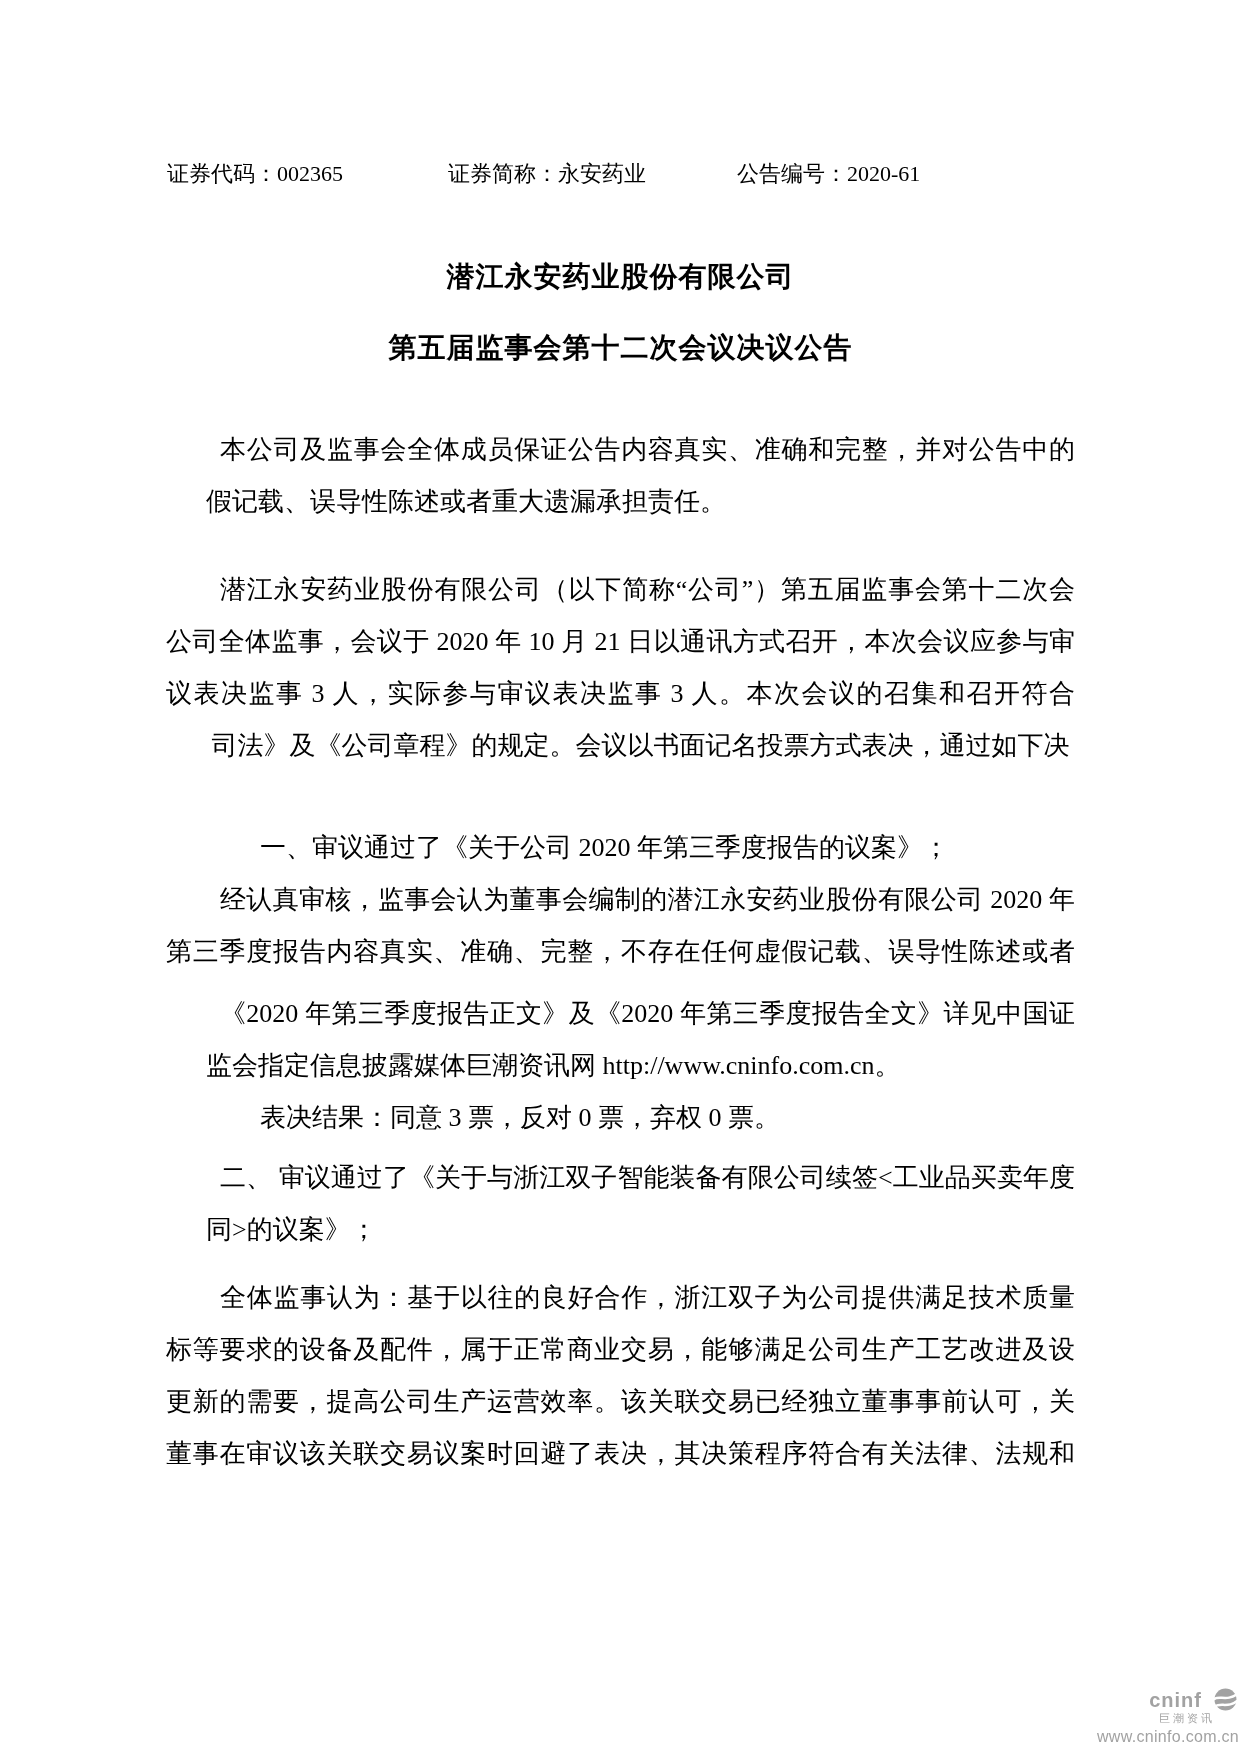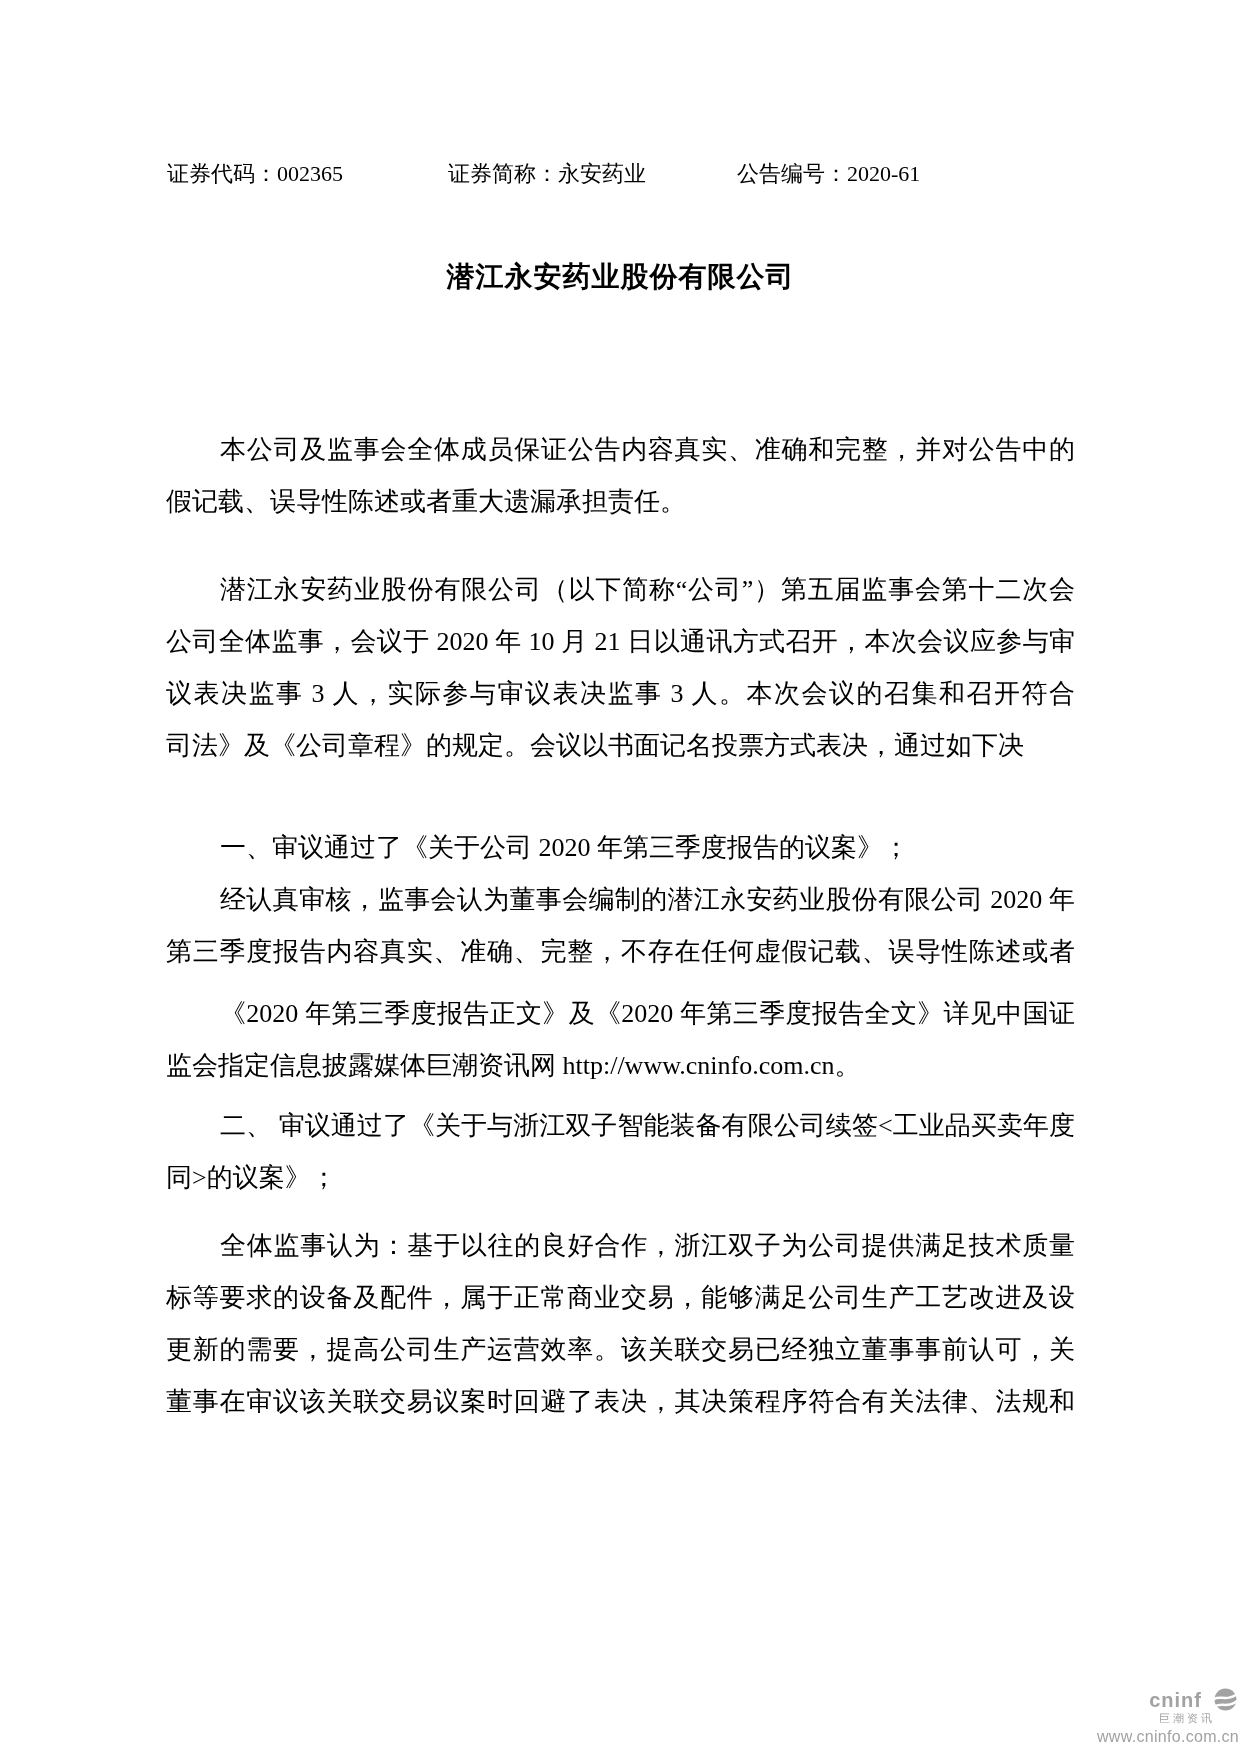--- a/index.html
+++ b/index.html
@@ -36,21 +36,21 @@
     font-size:26px;
   }
   .para { margin:0; }
   .m-p1 { margin-top:36px; }
   .m-p2 { margin-top:50px; }
   .m-p4 { margin-top:10px; }
   .m-p6 { margin-top:8px; }
   .m-p7 { margin-top:16px; }
   .line { line-height:52px; height:52px; overflow:hidden; }
   .j    { text-align:justify; text-align-last:justify; }
-  .last { text-align:left; text-align-last:left; }
+  .last { text-align:center; text-align-last:left;margin-left:40px; }
   .first{ text-indent:54px; }
   
   .cninfo-logo { position:absolute; top:1688px; right:4px; width:140px;
     color:#a2a2a2; font-family:"Liberation Sans","DejaVu Sans",sans-serif;
     text-align:right; line-height:1; }
   .logo-row { display:flex; align-items:center; justify-content:flex-end; gap:12px; }
   .logo-brand { font-weight:bold; font-size:20px; letter-spacing:1px; color:#a2a2a2; }
   .logo-globe { width:23px; height:23px; display:block; }
   .logo-site { font-size:11px; letter-spacing:3px; margin-top:2px; padding-right:22px; }
   .logo-url  { font-size:16px; margin-top:5px; letter-spacing:0.3px; }
@@ -60,20 +60,21 @@
 
 <div class="page">
 
   <div class="doc-header">
     <span class="hdr-code">证券代码：002365</span>
     <span class="hdr-name">证券简称：永安药业</span>
     <span class="hdr-no">公告编号：2020-61</span>
   </div>
 
   <div class="doc-title title-1">潜江永安药业股份有限公司</div>
+  <div class="doc-title title-2">第五届监事会第十二次会议决议公告</div>
 
   <div class="doc-body">
 
     <div class="para">
       <div class="line j first">本公司及监事会全体成员保证公告内容真实、准确和完整，并对公告中的虚</div>
       <div class="line last">假记载、误导性陈述或者重大遗漏承担责任。</div>
     </div>
 
     <div class="para m-p1">
       <div class="line j first">潜江永安药业股份有限公司（以下简称“公司”）第五届监事会第十二次会</div>
@@ -89,20 +90,23 @@
     <div class="para">
       <div class="line j first">经认真审核，监事会认为董事会编制的潜江永安药业股份有限公司 2020 年</div>
       <div class="line j">第三季度报告内容真实、准确、完整，不存在任何虚假记载、误导性陈述或者重</div>
     </div>
 
     <div class="para m-p4">
       <div class="line j first">《2020 年第三季度报告正文》及《2020 年第三季度报告全文》详见中国证</div>
       <div class="line last">监会指定信息披露媒体巨潮资讯网 http://www.cninfo.com.cn。</div>
     </div>
 
+    <div class="para">
+      <div class="line last first">表决结果：同意 3 票，反对 0 票，弃权 0 票。</div>
+    </div>
 
     <div class="para m-p6">
       <div class="line j first">二、 审议通过了《关于与浙江双子智能装备有限公司续签&lt;工业品买卖年度合</div>
       <div class="line last">同&gt;的议案》；</div>
     </div>
 
     <div class="para m-p7">
       <div class="line j first">全体监事认为：基于以往的良好合作，浙江双子为公司提供满足技术质量指</div>
       <div class="line j">标等要求的设备及配件，属于正常商业交易，能够满足公司生产工艺改进及设备</div>
       <div class="line j">更新的需要，提高公司生产运营效率。该关联交易已经独立董事事前认可，关联</div>

